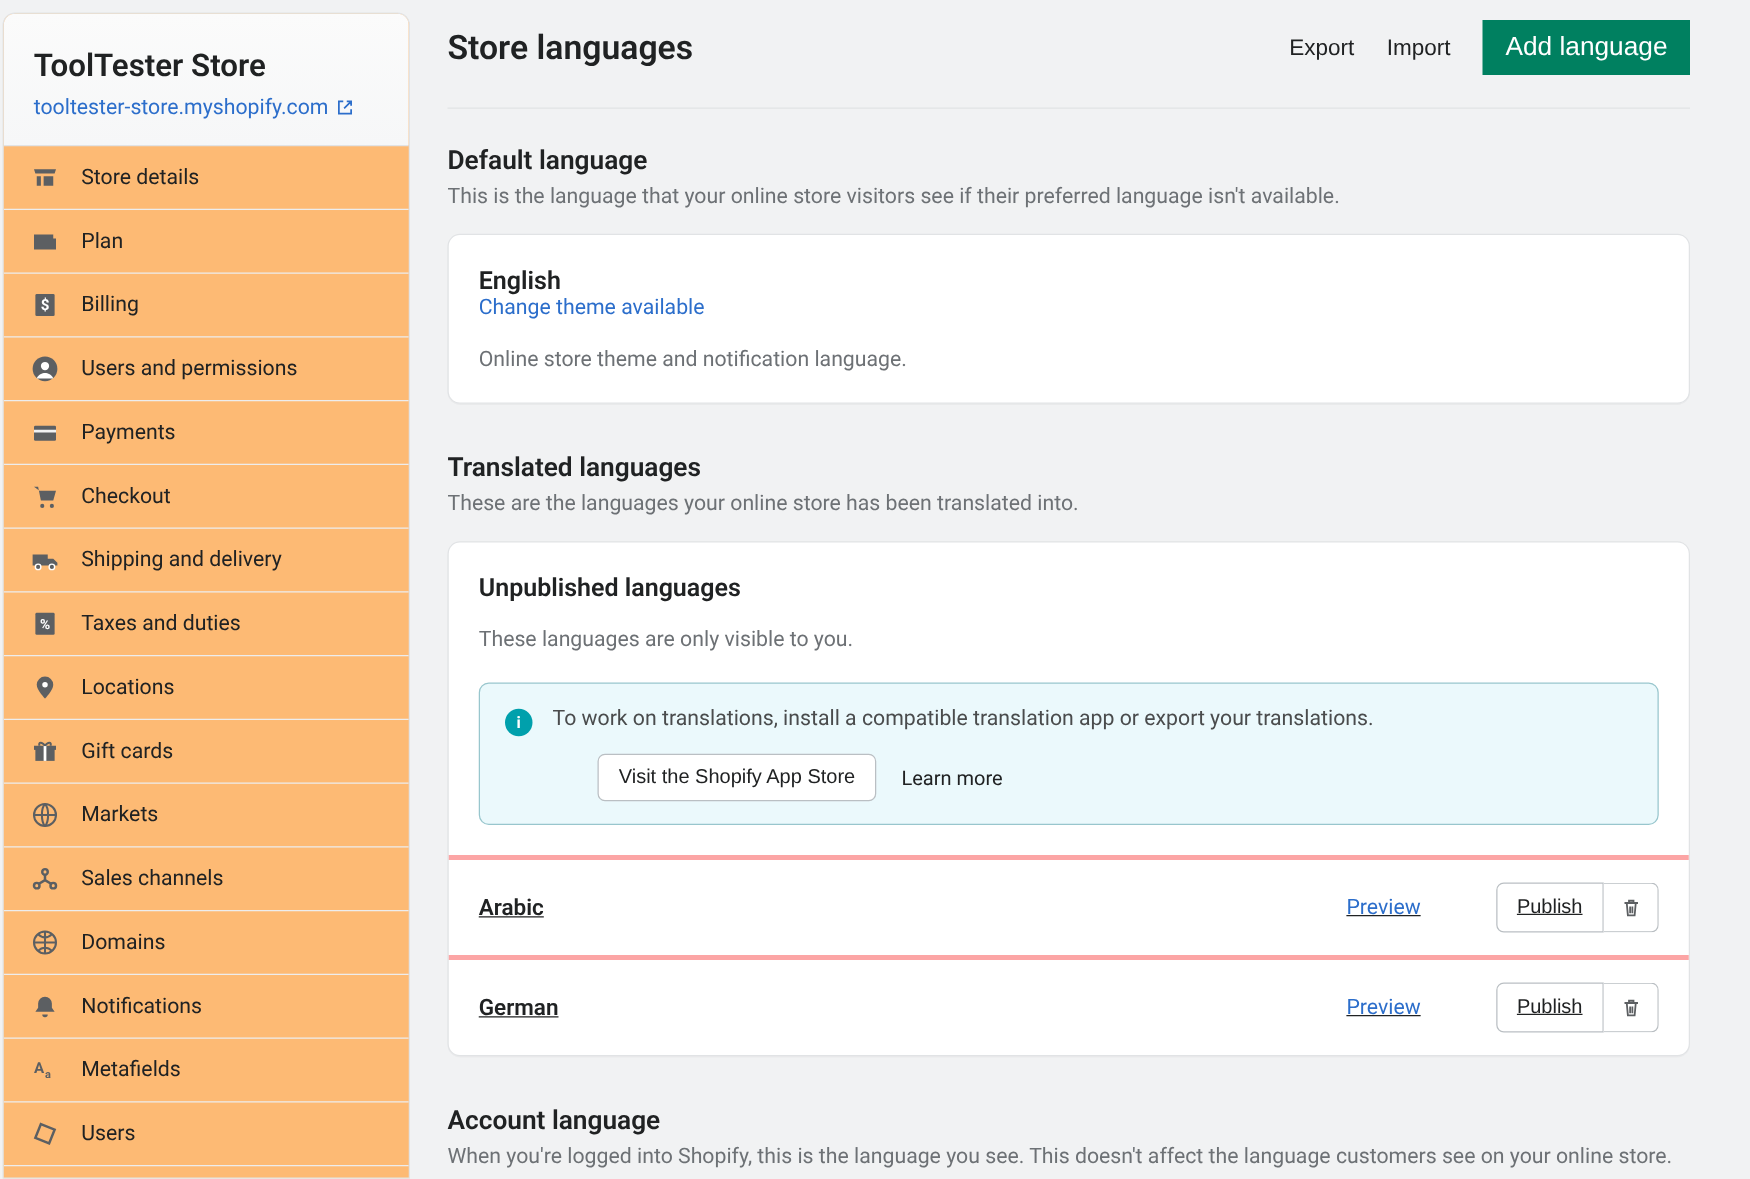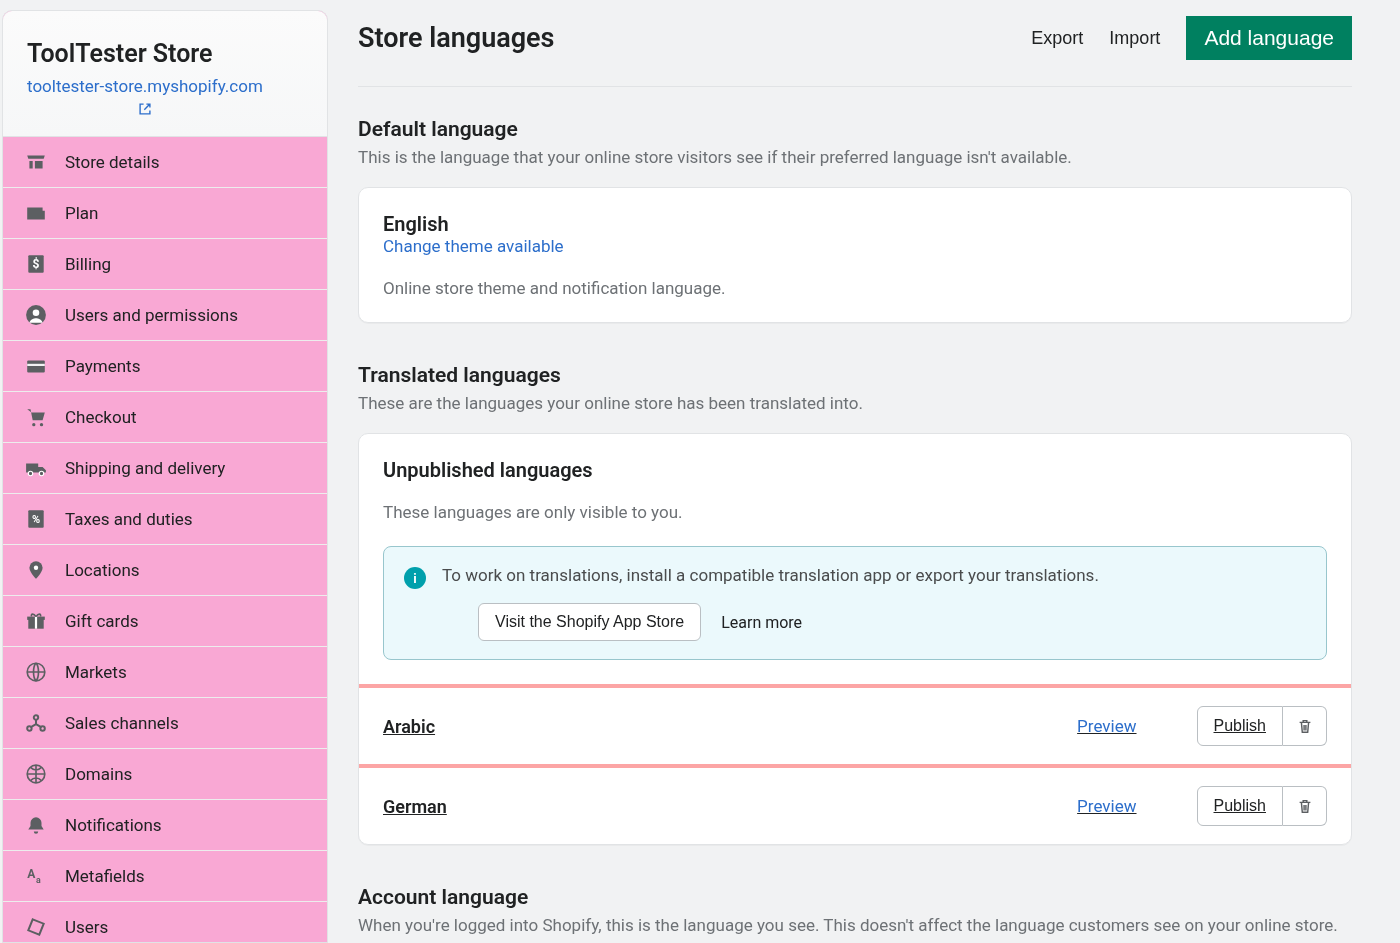--- a/index.html
+++ b/index.html
@@ -7,21 +7,21 @@
     font-family: -apple-system, BlinkMacSystemFont, "Segoe UI", Roboto, Helvetica, Arial, sans-serif;
     background: #f1f2f3;
     color: #202223;
     width: 1400px;
     height: 943px;
     overflow: hidden;
     display: flex;
   }
   .sidebar {
     width: 326px;
-    background: #f9a8d4;
+    background: #fdba74;
     border: 1px solid #e1e3e5;
     border-radius: 10px 10px 0 0;
     margin: 10px 0 0 2px;
     overflow: hidden;
     flex-shrink: 0;
     height: calc(100% - 10px);
   }
   .sidebar-header {
     padding: 28px 24px 20px 24px;
     background: linear-gradient(#fbfbfb, #f6f7f8);
@@ -33,21 +33,20 @@
     color: #202223;
     margin-bottom: 8px;
   }
   .store-url {
     font-size: 17px;
     color: #2c6ecb;
     text-decoration: none;
     display: inline-flex;
     align-items: center;
     gap: 6px;
-    flex-direction: column;
   }
   .ext-icon { width: 14px; height: 14px; }
   .sidebar-list { list-style: none; }
   .sidebar-item {
     display: flex;
     align-items: center;
     gap: 18px;
     padding: 14px 22px;
     border-bottom: 1px solid #ededed;
     font-size: 17px;

